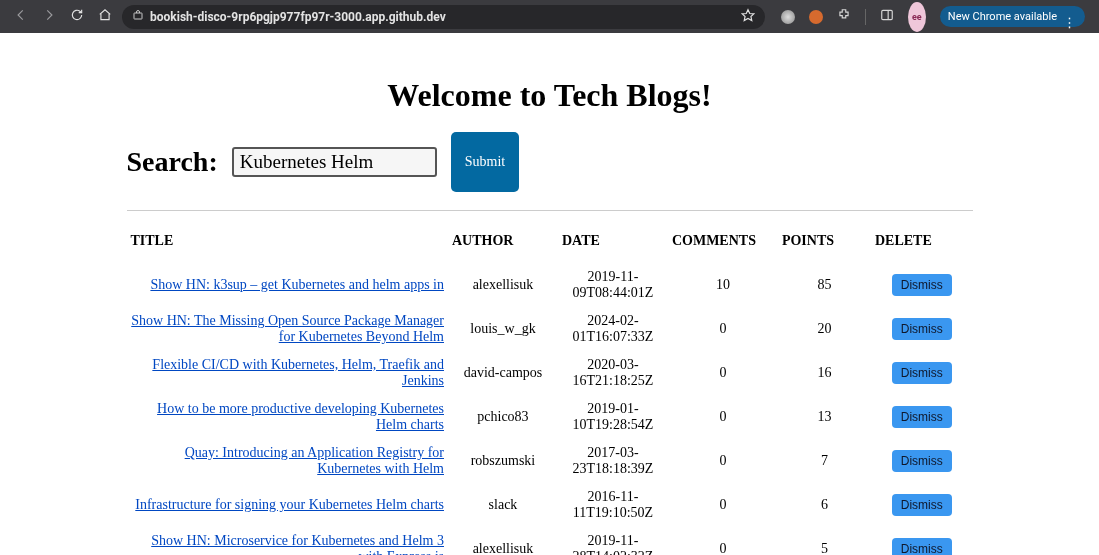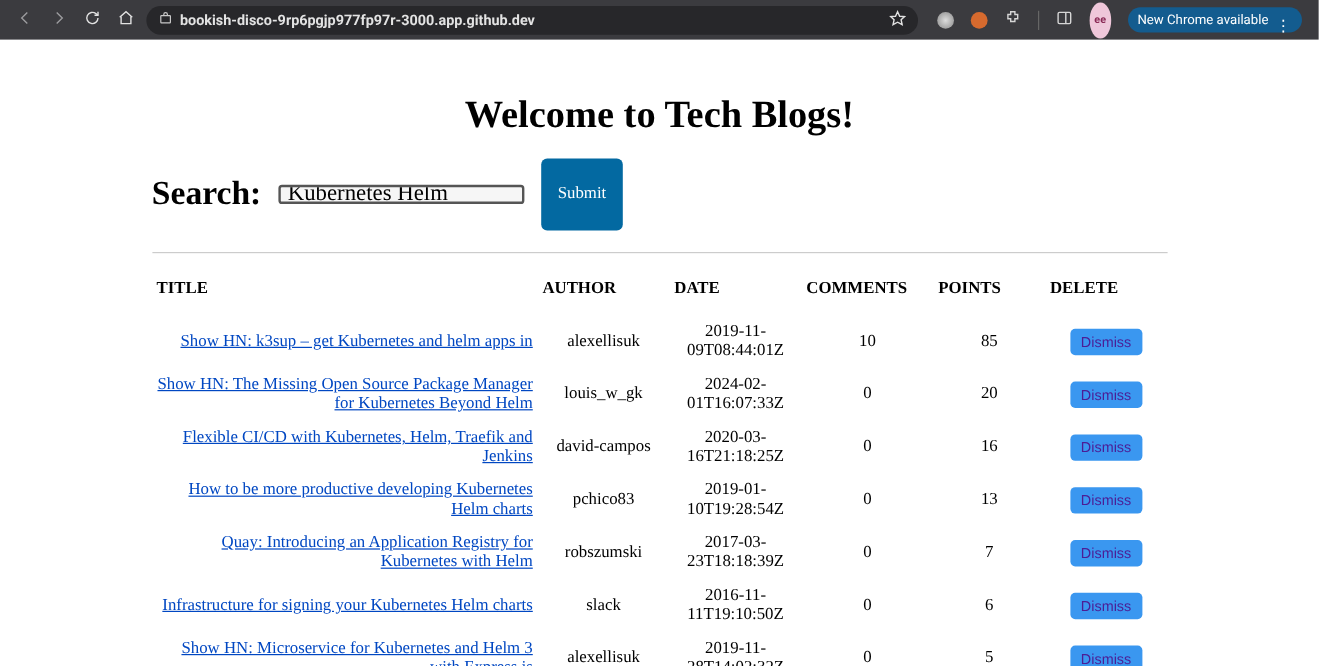--- a/index.html
+++ b/index.html
@@ -81,21 +81,21 @@
   }
   .search-row {
     display:flex;
     align-items:center;
     gap: 14px;
     margin-bottom: 18px;
   }
   .search-label { font-size:28px; font-weight:bold; }
   .search-input {
     width: 205px;
-    height: 16px;
+    height: 30px;
     border: 2px solid #555;
     border-radius: 3px;
     background: #f6f6f6;
     font-size: 19px;
     padding: 2px 6px;
     font-family: inherit;
   }
   .btn-primary {
     background: #0369a1;
     color:#fff;
@@ -108,21 +108,21 @@
   }
   hr.rule { border:none; border-top:1px solid #ccc; margin: 10px 0 14px 0;}
   table.results { width:100%; border-collapse:collapse; table-layout:fixed;}
   table.results th {
     font-size:14px; font-weight:bold; padding: 8px 4px 14px 4px; text-align:left;
   }
   table.results td { padding: 6px 4px; font-size:14px; text-align:center; vertical-align:middle;}
   table.results td.title-cell { text-align:right; }
   table.results a { color:#0047c2; text-decoration:underline; }
   .btn-dismiss {
-    background:#3a97f0; color:#4c1d95; border:none; border-radius:4px;
+    background:#3a97f0; color:#0f172a; border:none; border-radius:4px;
     padding:4px 9px; font-size:12px; font-family: -apple-system, Arial, sans-serif;
     cursor:pointer;
   }
   col.c-title{width:38%;} col.c-auth{width:13%;} col.c-date{width:13%;}
   col.c-com{width:13%;} col.c-pts{width:11%;} col.c-del{width:12%;}
   
   .viewport::-webkit-scrollbar{width:14px;}
   .viewport::-webkit-scrollbar-track{background:#f5f5f5;}
   .viewport::-webkit-scrollbar-thumb{background:#c4c4c4;border-radius:2px;}
 </style>

